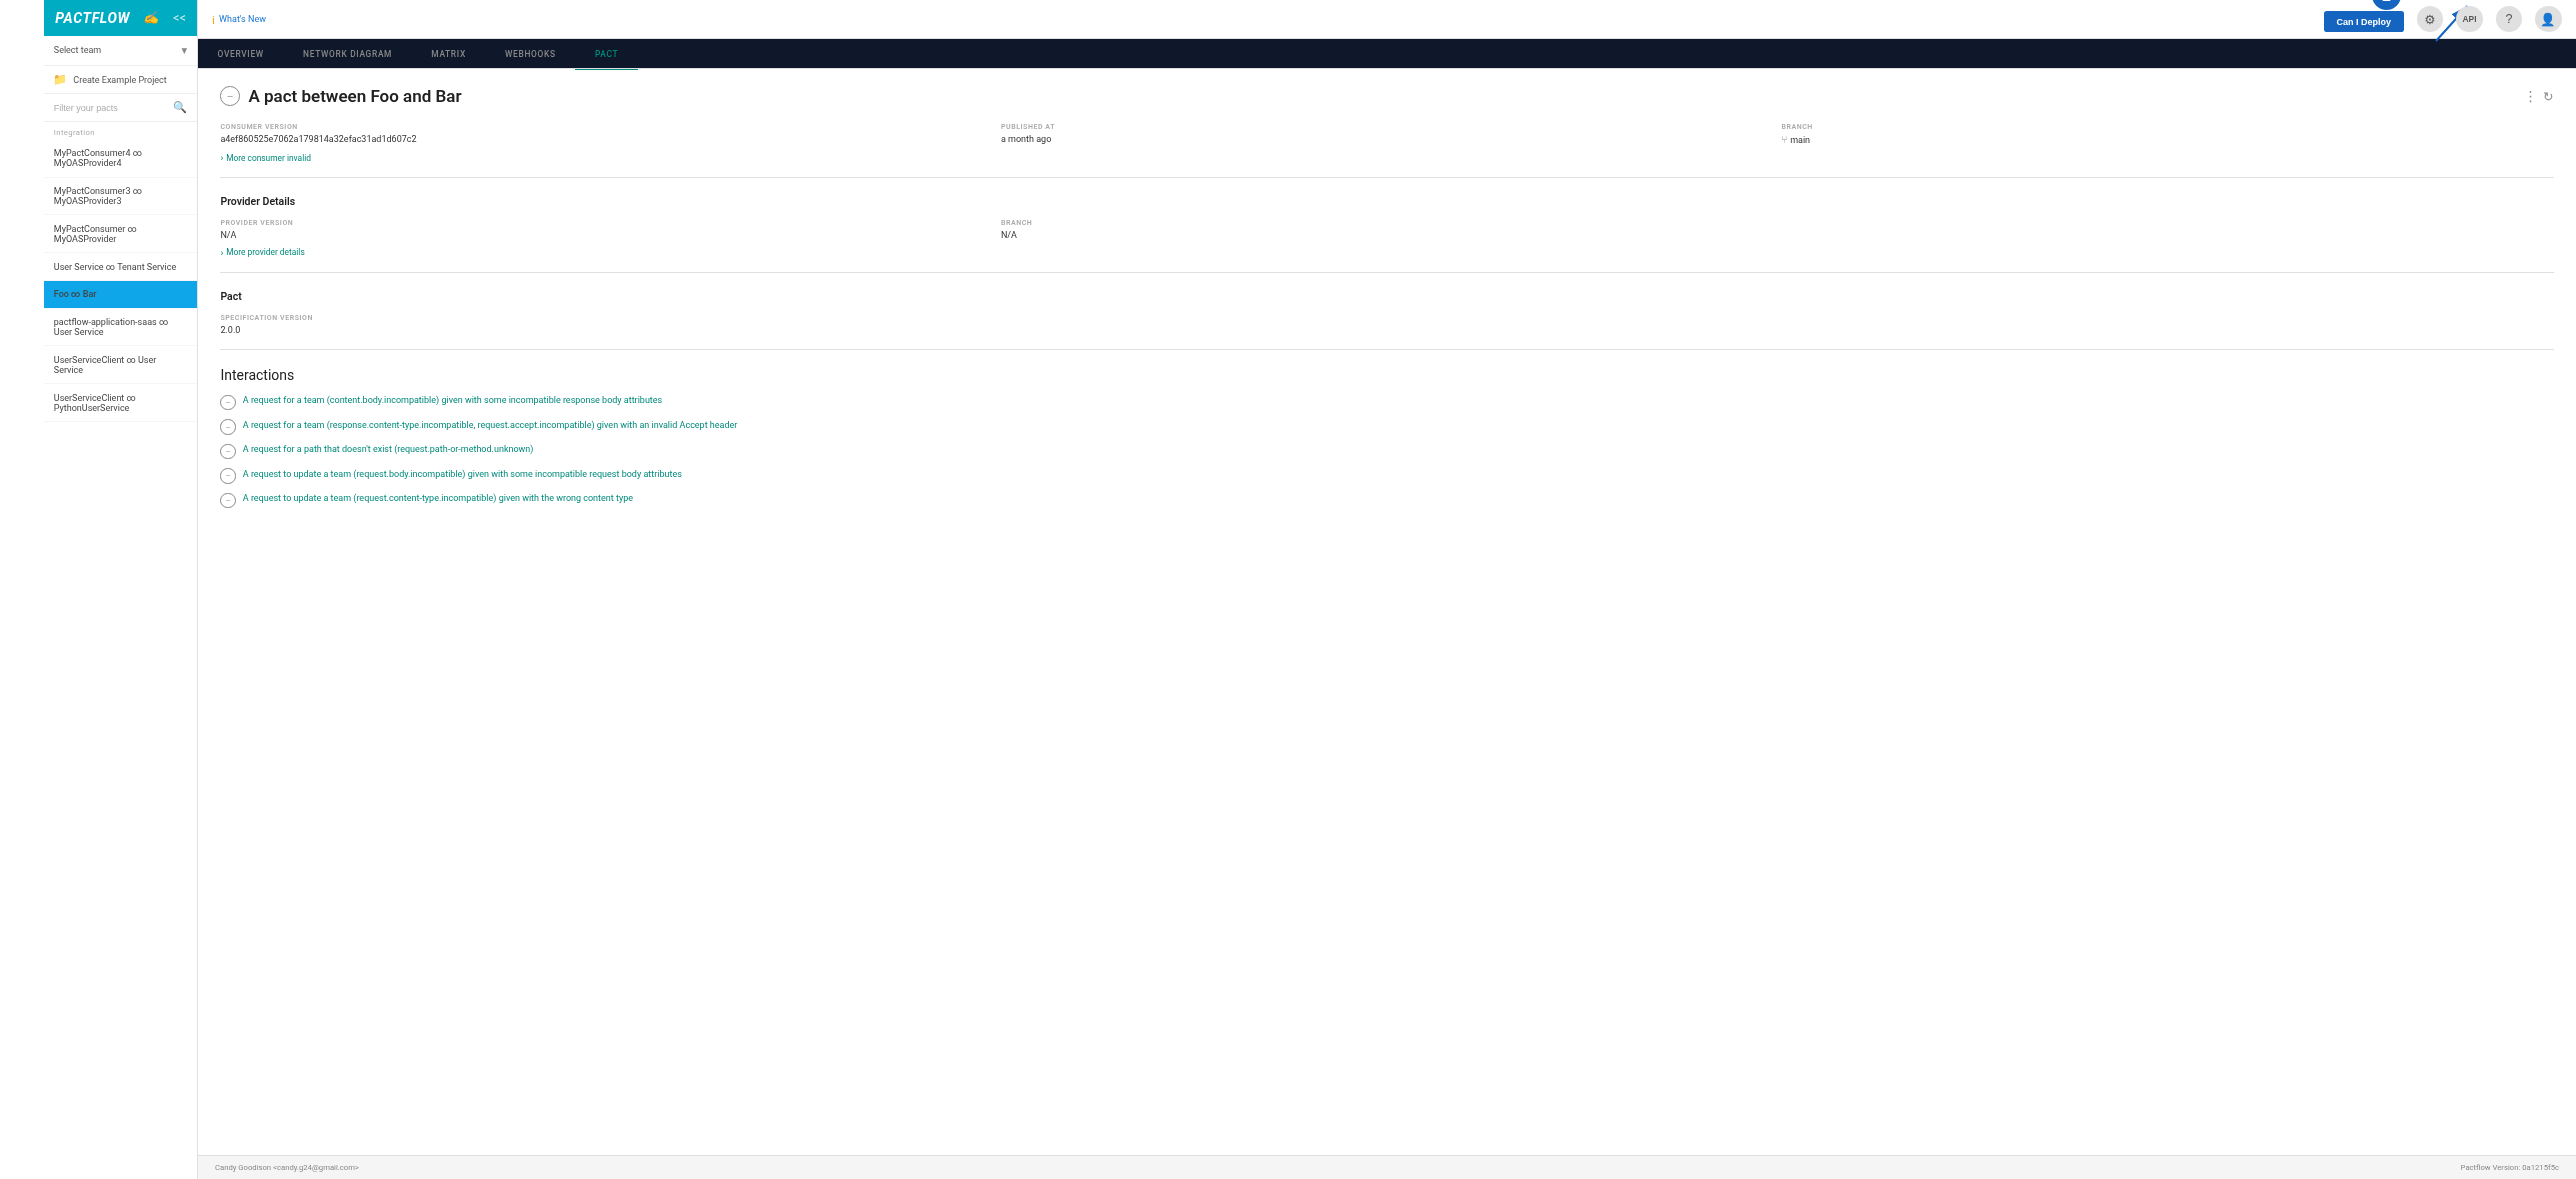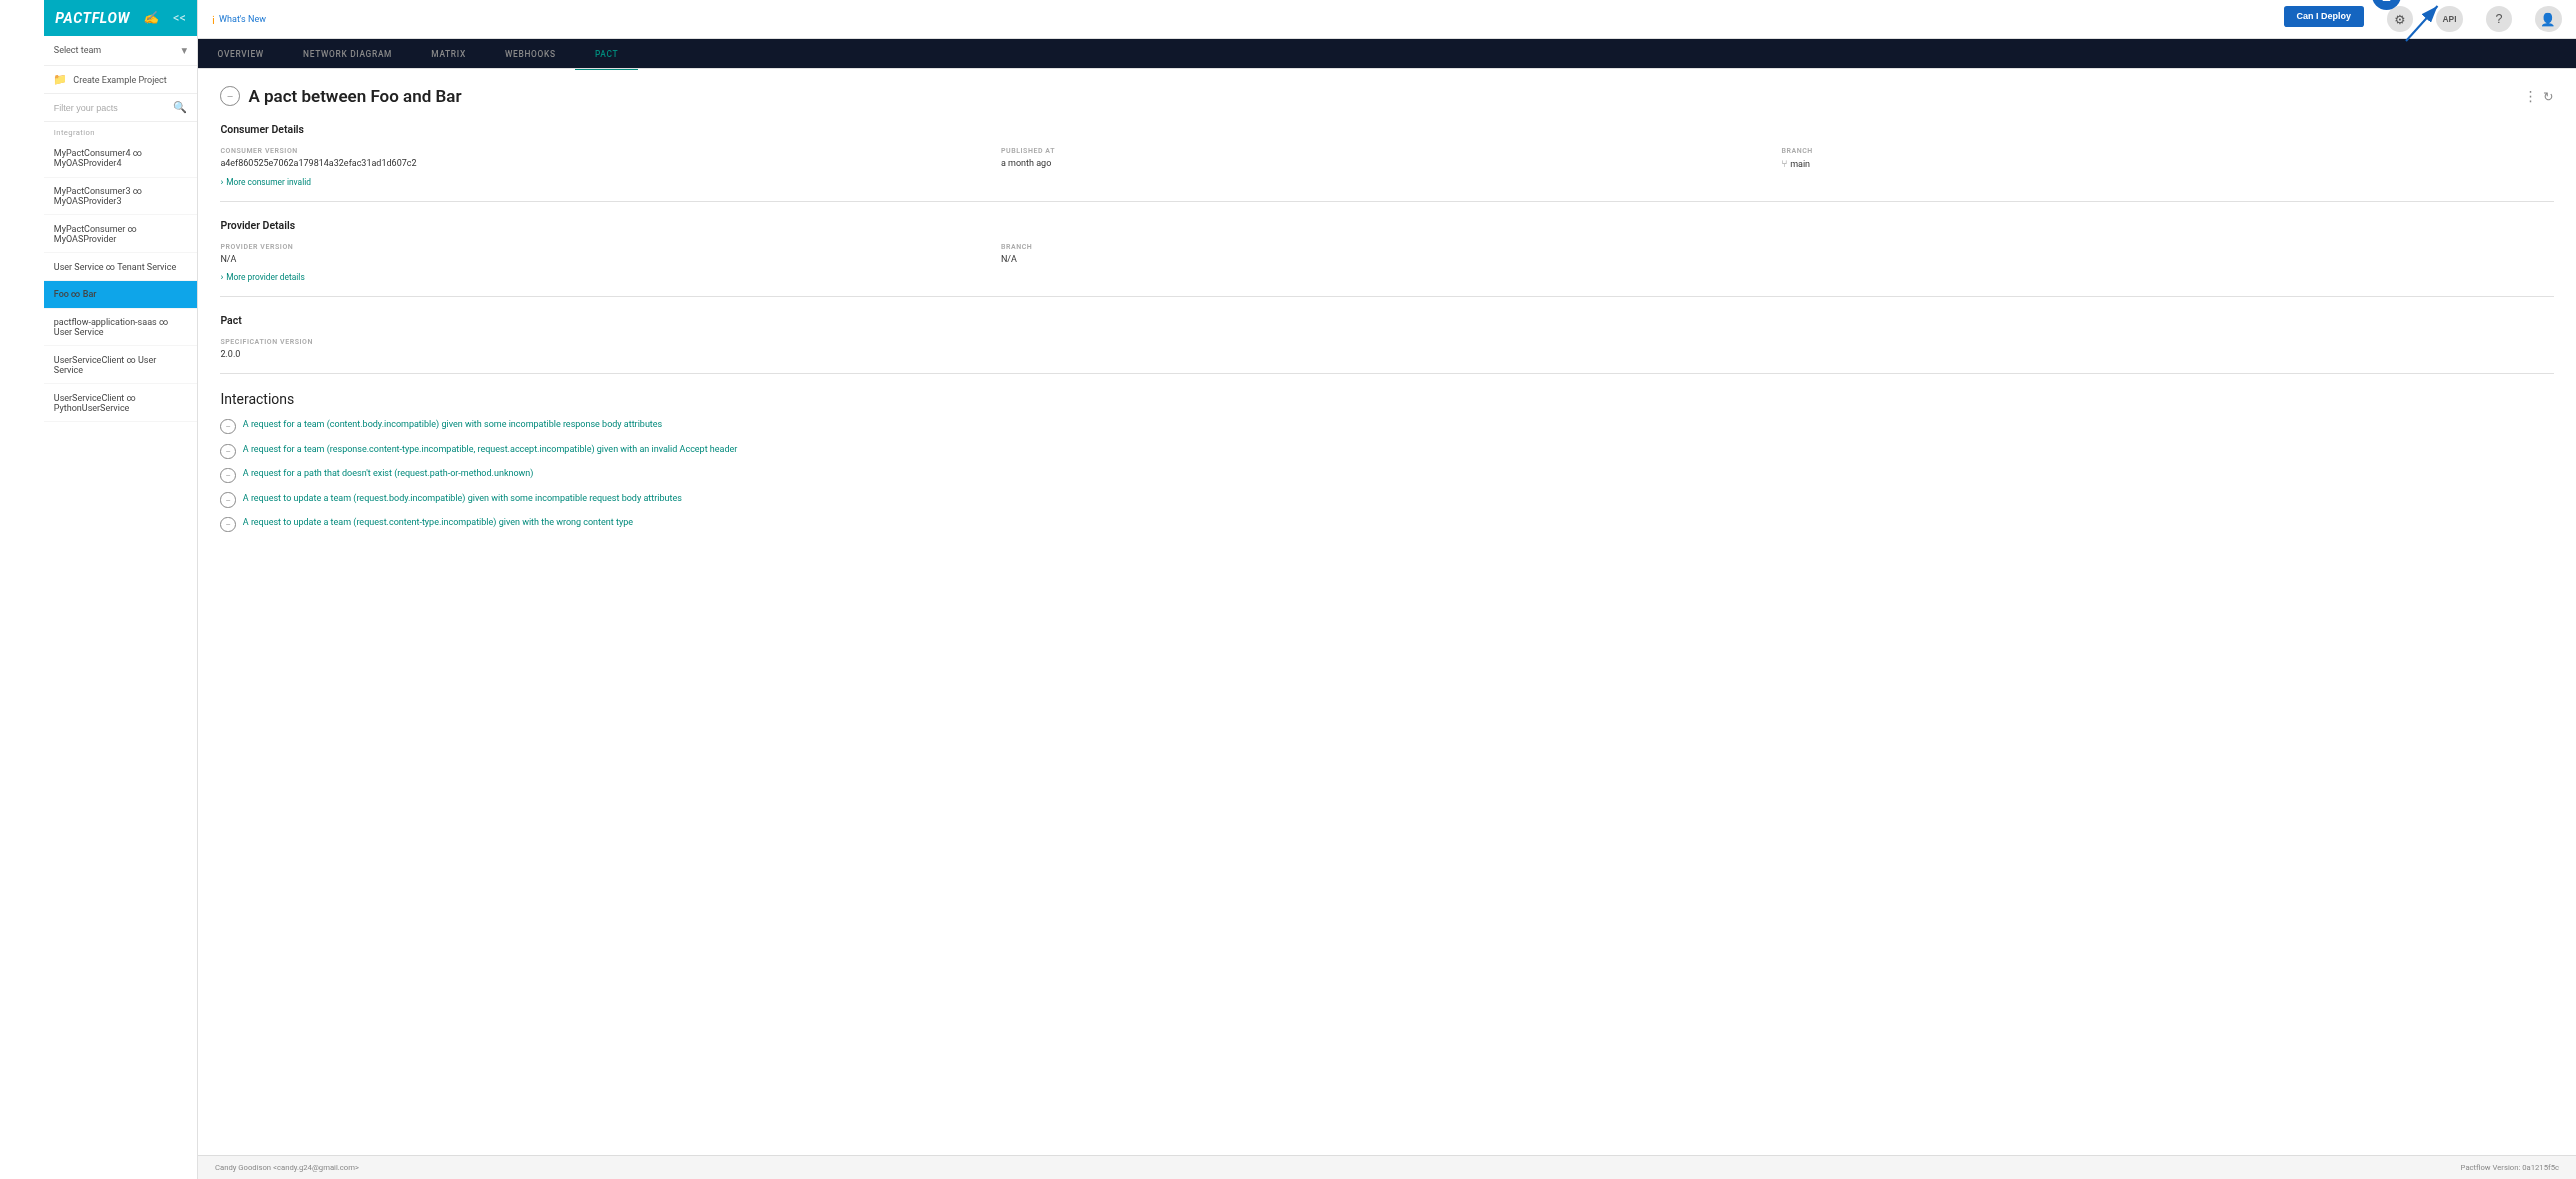--- a/index.html
+++ b/index.html
@@ -7,21 +7,21 @@
 
     
     .app { display: flex; flex: 1; height: 100vh; overflow: hidden; margin-left: 44px; }
     .sidebar { width: 154px; min-width: 154px; background: #fff; border-right: 0.7px solid #e0e0e0; display: flex; flex-direction: column; overflow-y: auto; }
     .main { flex: 1; display: flex; flex-direction: column; overflow: hidden; }
 
     
     .top-bar { display: flex; align-items: center; background: #fff; border-bottom: 0.7px solid #e0e0e0; padding: 0 14px; height: 39px; }
     .whats-new { display: flex; align-items: center; gap: 4.2px; color: #1976d2; font-size: 9px; cursor: pointer; flex: 1; }
     .whats-new-icon { color: #ff9800; font-size: 11.2px; }
-    .top-actions { display: flex; align-items: flex-start; gap: 23px; }
+    .top-actions { display: flex; align-items: flex-end; gap: 13px; }
     .can-deploy-btn { background: #1565c0; color: #fff; border: none; border-radius: 2.8px; padding: 5.6px 12.6px; font-size: 9px; font-weight: 600; cursor: pointer; white-space: nowrap; }
     .icon-btn { width: 26.6px; height: 26.6px; border-radius: 50%; background: #e0e0e0; border: none; cursor: pointer; display: flex; align-items: center; justify-content: center; font-size: 12.6px; color: #555; position: relative; }
     .icon-btn.api { background: #e0e0e0; font-size: 8.4px; font-weight: 700; color: #555; }
     .circle-2 { width: 29px; height: 29px; background: #1565c0; border-radius: 50%; display: flex; align-items: center; justify-content: center; color: #fff; font-size: 15.4px; font-weight: 700; }
 
     
     .nav-tabs { display: flex; border-bottom: 1.4px solid #e0e0e0; background: #0f172a; }
     .nav-tab { padding: 9.8px 19.6px; font-size: 8.4px; font-weight: 500; letter-spacing: 0.08em; color: #888; cursor: pointer; border-bottom: 1.4px solid transparent; margin-bottom: -1.4px; text-transform: uppercase; }
     .nav-tab.active { color: #00897b; border-bottom: 1.4px solid #00897b; }
 
@@ -199,21 +199,20 @@
           <div class="minus-icon">−</div>
           <h1 class="pact-title">A pact between Foo and Bar</h1>
         </div>
         <div class="pact-actions">
           <button class="dots-btn">⋮</button>
           <button class="refresh-btn">↻</button>
         </div>
       </div>
 
       <div class="section">
-        <div class="section-title">Consumer Details</div>
         <div class="details-grid">
           <div class="detail-col">
             <div class="detail-label">CONSUMER VERSION</div>
             <div class="detail-value">a4ef860525e7062a179814a32efac31ad1d607c2</div>
           </div>
           <div class="detail-col">
             <div class="detail-label">PUBLISHED AT</div>
             <div class="detail-value">a month ago</div>
           </div>
           <div class="detail-col">

